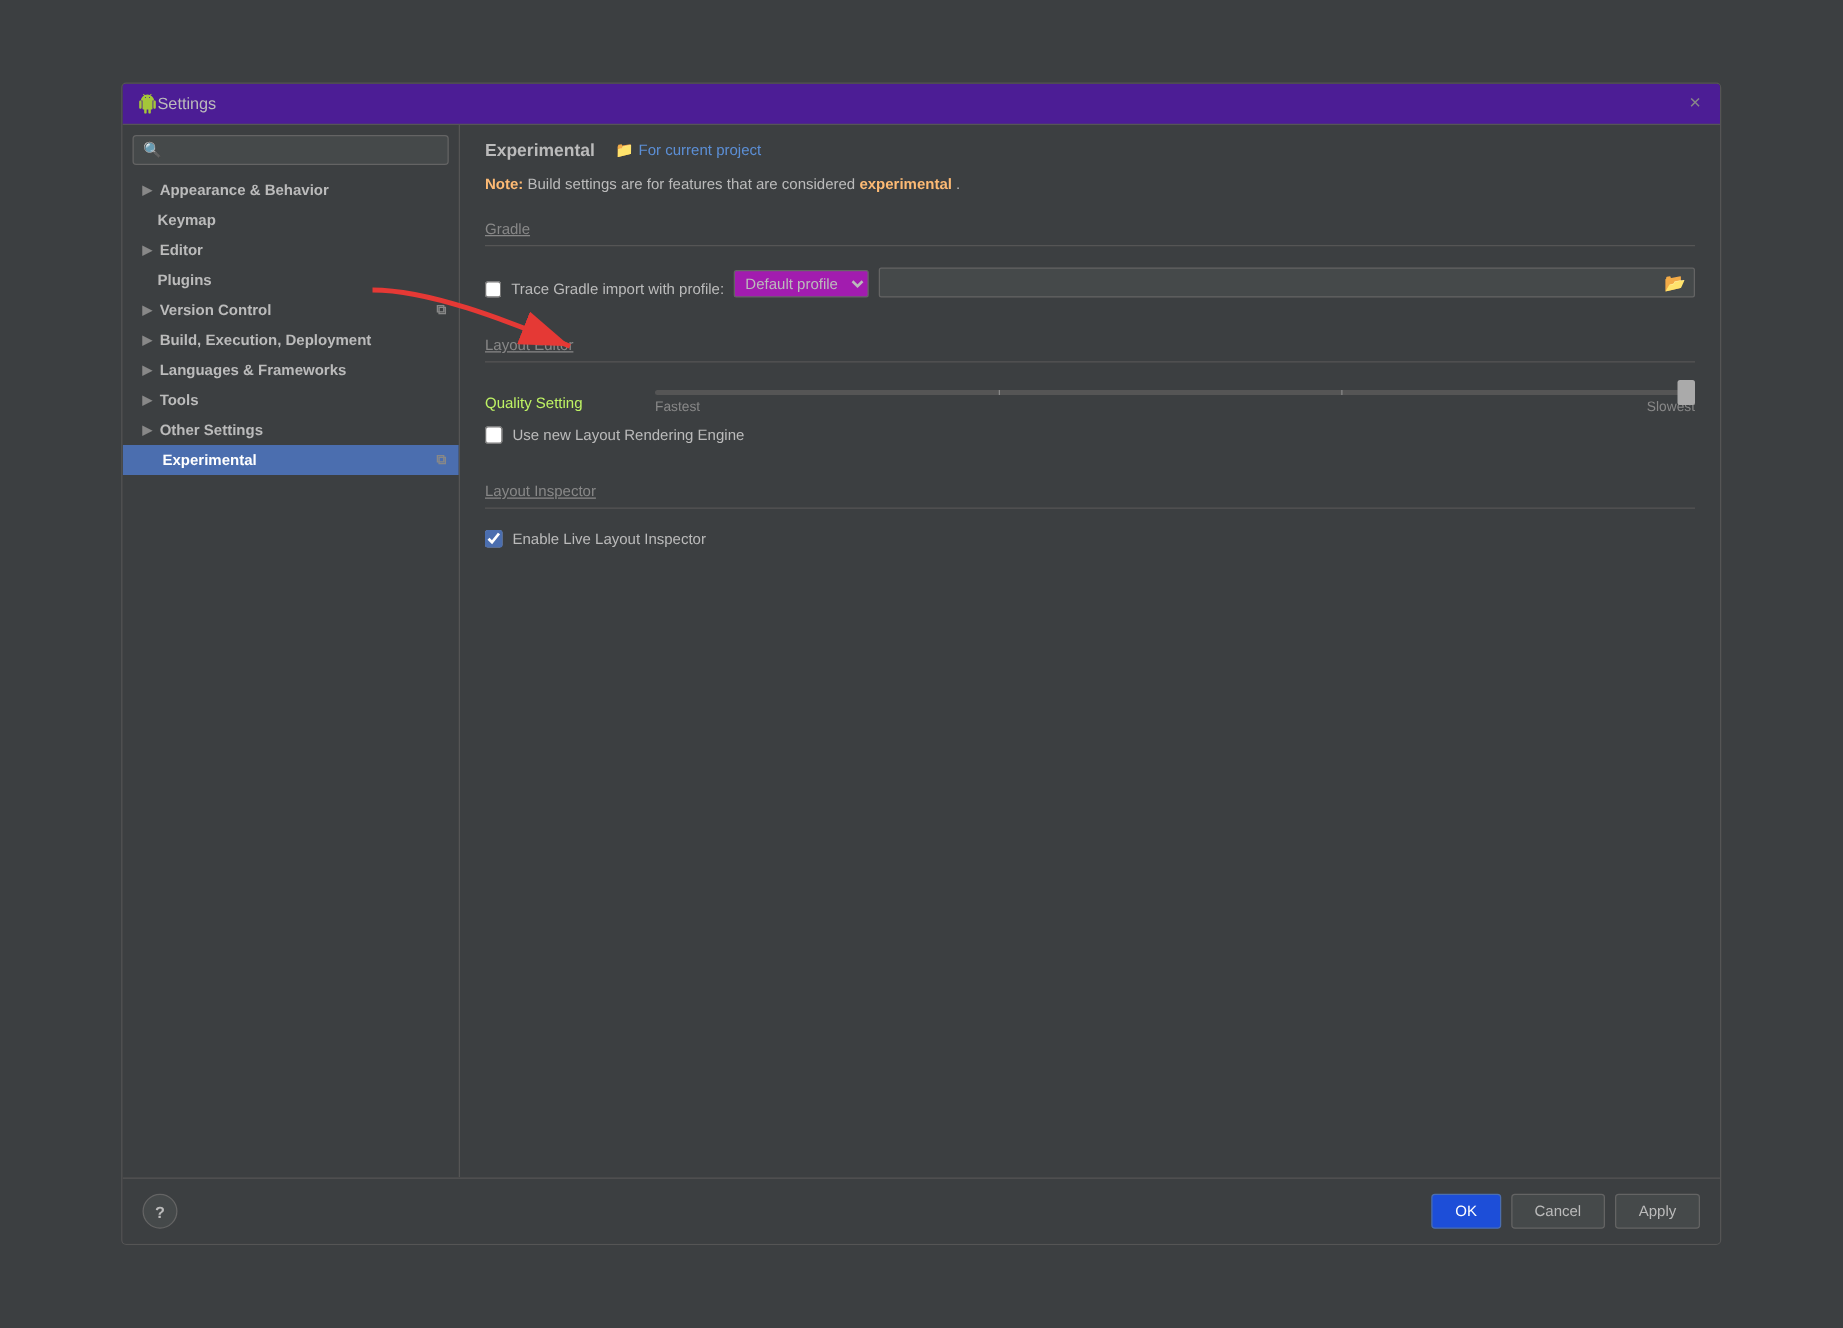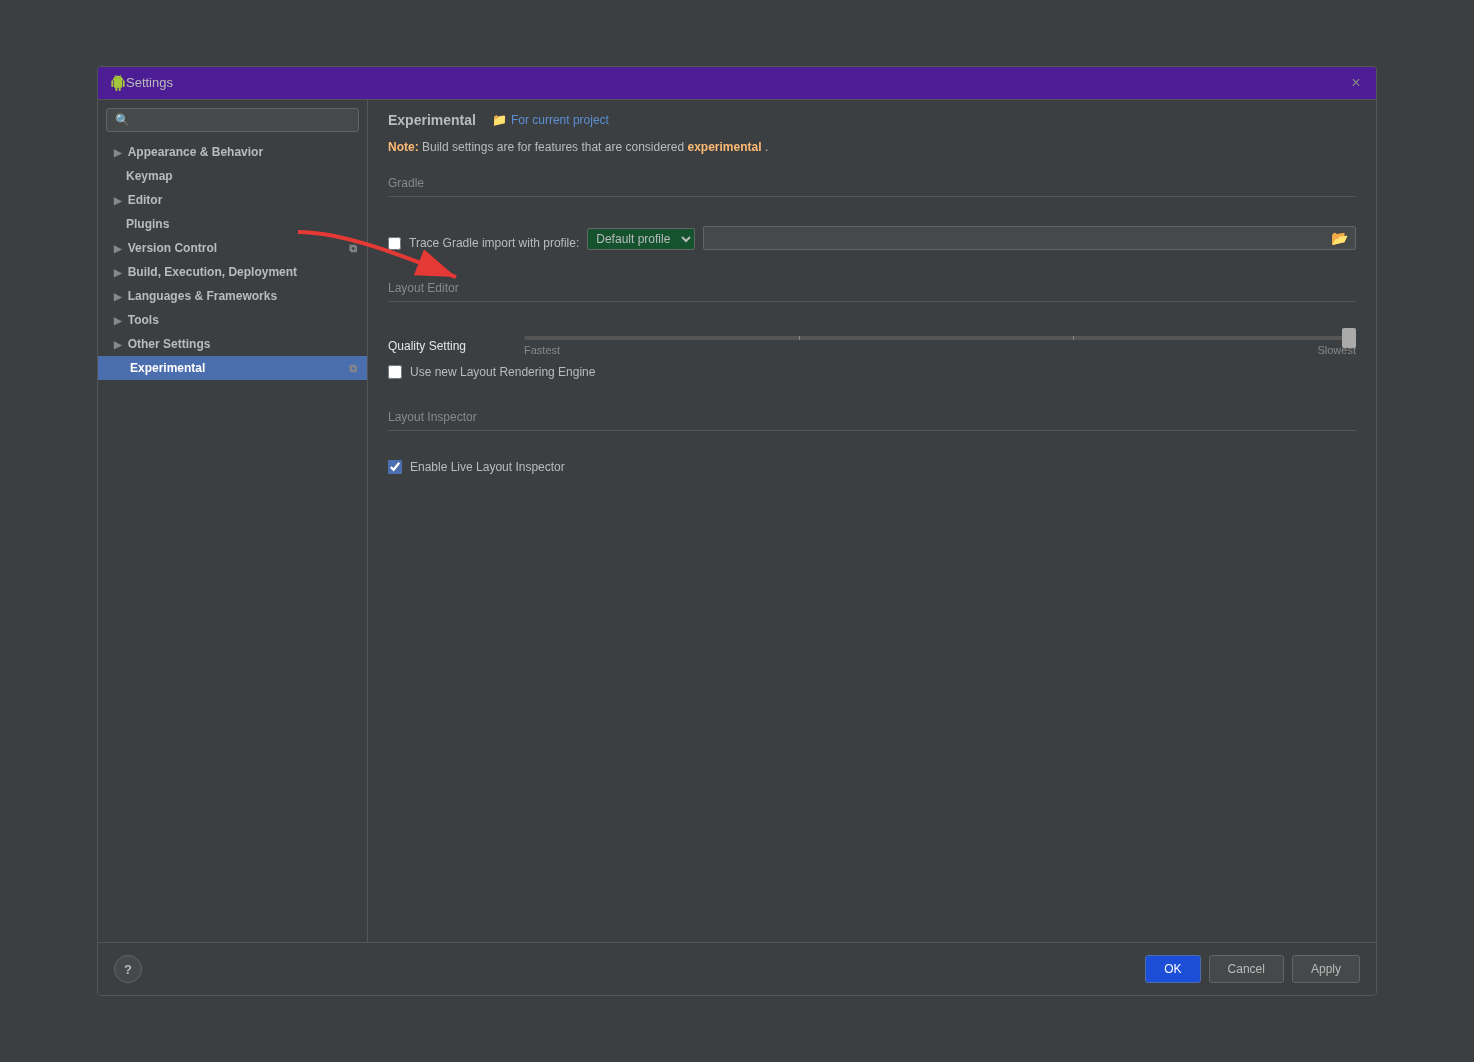--- a/index.html
+++ b/index.html
@@ -153,21 +153,22 @@
     .content-scroll {
       flex: 1;
       overflow-y: auto;
       padding: 0 20px 20px 20px;
     }
     .section-header {
       font-size: 12px;
       color: #888;
       padding: 10px 0 6px 0;
       border-bottom: 1px solid #555;
-      margin-bottom: 24px;
+      margin-bottom: 12px;
+      text-decoration: underline;
     }
     .checkbox-row {
       display: flex;
       align-items: center;
       padding: 5px 0;
       gap: 8px;
       font-size: 12px;
       color: #bbbbbb;
     }
     .checkbox-row input[type="checkbox"] {
@@ -179,21 +180,21 @@
     }
     .trace-row {
       display: flex;
       align-items: flex-end;
       padding: 5px 0;
       gap: 8px;
       font-size: 12px;
       color: #bbbbbb;
     }
     .trace-select {
-      background: #14532d;
+      background: #a21caf;
       border: 1px solid #646464;
       color: #bbbbbb;
       font-size: 12px;
       padding: 2px 4px;
       border-radius: 2px;
       cursor: pointer;
     }
     .trace-path {
       flex: 1;
       background: #45494a;
@@ -210,21 +211,21 @@
       font-size: 14px;
     }
     .quality-row {
       display: flex;
       align-items: center;
       padding: 10px 0 4px 0;
       gap: 16px;
     }
     .quality-label {
       font-size: 12px;
-      color: #e5e5e5;
+      color: #bef264;
       min-width: 120px;
     }
     .slider-container {
       flex: 1;
       display: flex;
       flex-direction: column;
     }
     .slider-track {
       width: 100%;
       height: 4px;

